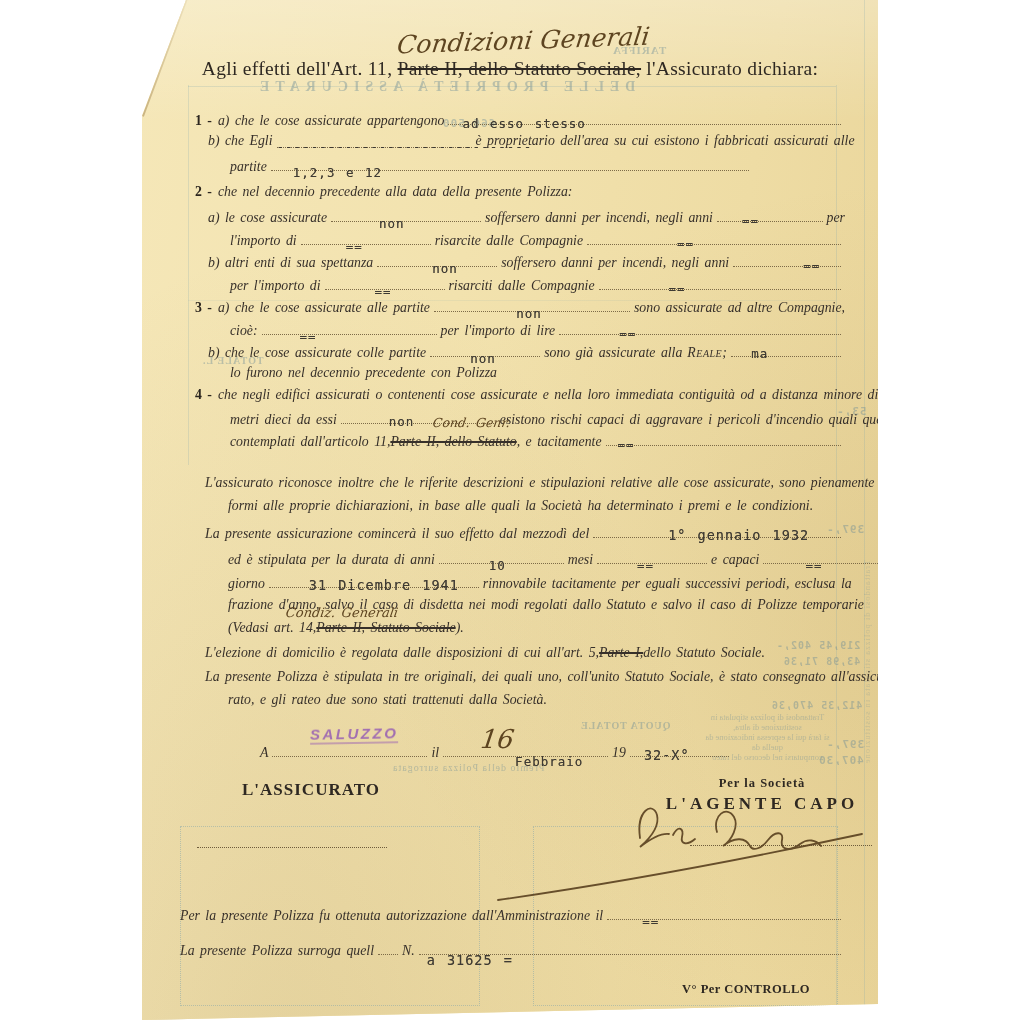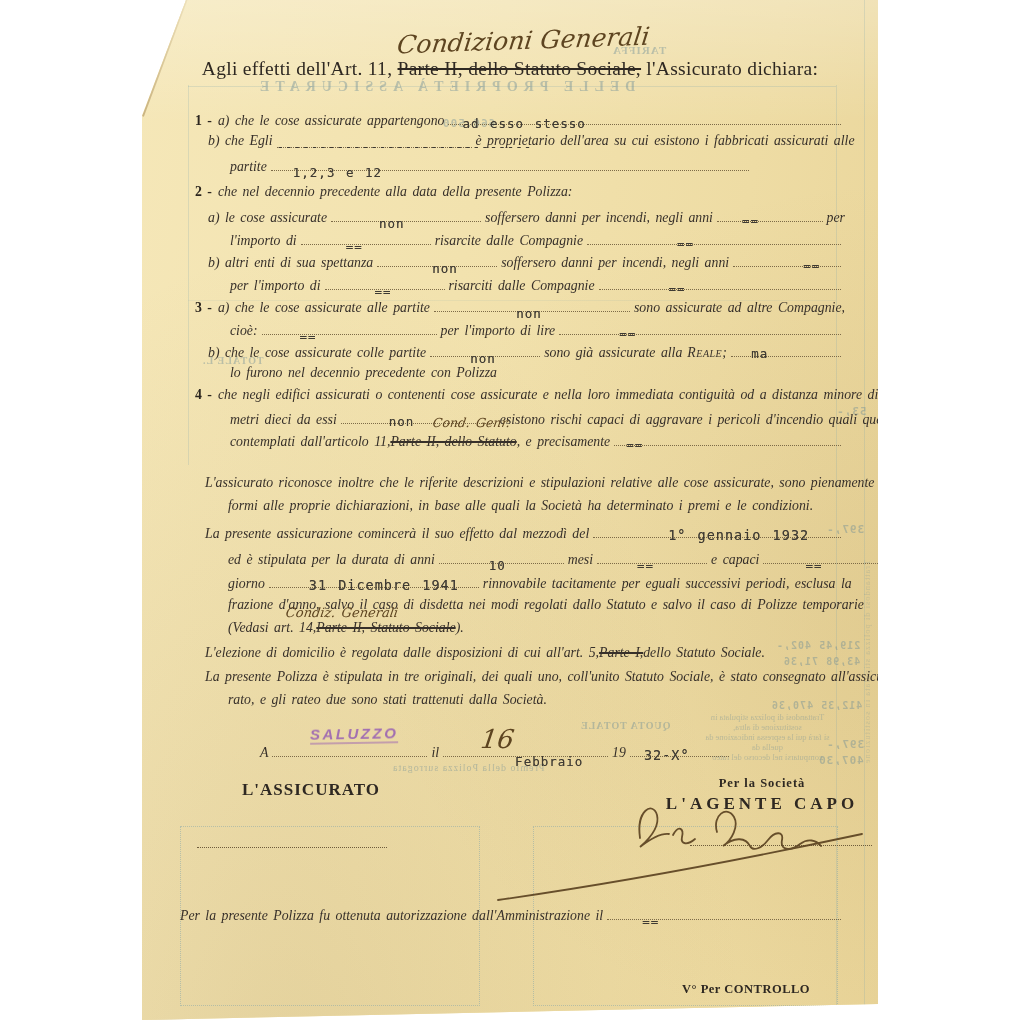--- a/index.html
+++ b/index.html
@@ -203,21 +203,21 @@
       <span class="lbl">metri dieci da essi</span>
       <span class="fill fx" style="width:155px;">
         <span class="typed below" style="left:48px;top:5px;">non</span>
         <span class="hw" style="position:absolute;left:92px;top:6px;font-size:12.5px;">Cond. Genr.</span>
       </span>
       <span class="lbl">esistono rischi capaci di aggravare i pericoli d'incendio quali quelli</span>
     </div>
     <div class="row" style="top:431px;left:88px;">
       <span class="lbl">contemplati dall'articolo 11, </span>
       <span class="lbl strike">Parte II, dello Statuto</span>
-      <span class="lbl">, e precisamente</span>
+      <span class="lbl">, e tacitamente</span>
       <span class="fill">
           <span class="typed on" style="left:12px;">==</span>
         </span>
     </div>
 
     <div class="row" style="top:475px;left:63px;">
       <span class="lbl">L'assicurato riconosce inoltre che le riferite descrizioni e stipulazioni relative alle cose assicurate, sono pienamente con-</span>
     </div>
     <div class="row" style="top:498px;left:86px;">
       <span class="lbl">formi alle proprie dichiarazioni, in base alle quali la Società ha determinato i premi e le condizioni.</span>
@@ -306,15 +306,23 @@
         <path d="M227,42 c-5,-17 10,-27 17,-15 c5,9 -2,23 -11,29 c12,-10 23,-8 27,0 c3,6 12,2 18,-6 c6,-8 16,-10 14,0 c-2,10 8,12 18,4 c8,-6 16,-4 21,2"></path>
       </g>
     </svg>
 
     <div class="row" style="top:905px;left:38px;">
       <span class="lbl">Per la presente Polizza fu ottenuta autorizzazione dall'Amministrazione il</span>
       <span class="fill">
           <span class="typed below" style="left:35px;">==</span>
         </span>
     </div>
+    <div class="row" style="top:940px;left:38px;">
+      <span class="lbl">La presente Polizza surroga quell</span>
+      <span class="fill fx" style="width:20px;"></span>
+      <span class="lbl">N.</span>
+      <span class="fill">
+          <span class="typed below" style="left:8px;top:12px;font-size:13.5px;">a    31625 =</span>
+        </span>
+    </div>
     <div class="siglabel" style="left:540px;top:982px;font-size:12.5px;letter-spacing:.5px;">V° Per CONTROLLO</div>
   </div>
 </div>
 
 </body></html>

